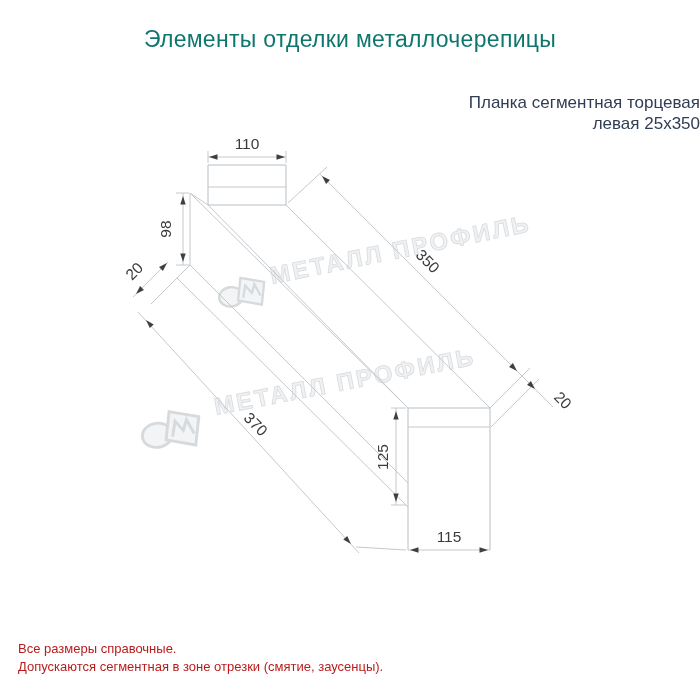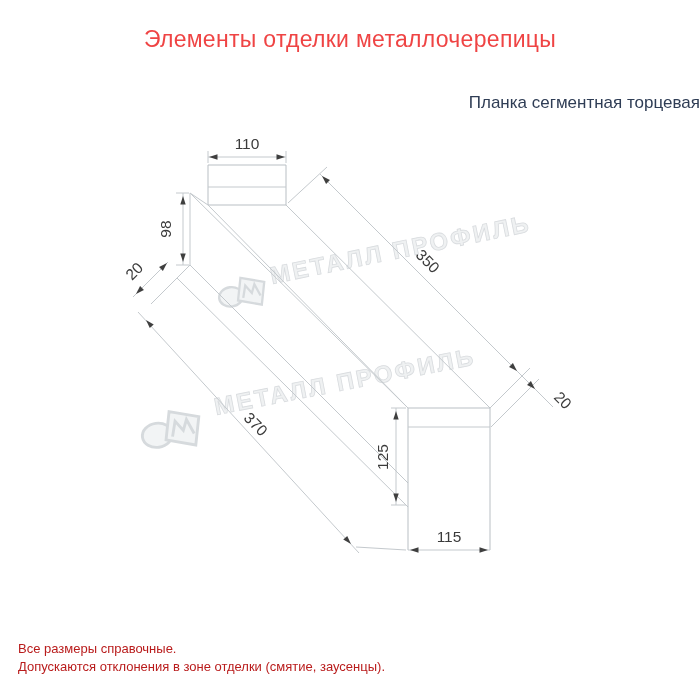--- a/index.html
+++ b/index.html
@@ -3,21 +3,21 @@
 <meta charset="utf-8">
 <style>
   html,body{margin:0;padding:0;}
   body{
     width:700px;height:700px;position:relative;overflow:hidden;
     background:#ffffff;
     font-family:"Liberation Sans", sans-serif;
   }
   .page-title{
     position:absolute;top:26px;left:0;width:700px;
-    text-align:center;font-size:23px;color:#ef4444;letter-spacing:.3px;
+    text-align:center;font-size:23px;color:#0f766e;letter-spacing:.3px;
   }
   .subtitle{
     position:absolute;top:92px;left:0;width:700px;
     text-align:right;font-size:17px;line-height:21px;color:#2f3d55;
   }
   .drawing{position:absolute;left:0;top:0;}
   .footer{
     position:absolute;left:18px;top:640px;
     font-size:13px;line-height:18px;color:#b91c1c;
   }
@@ -32,20 +32,21 @@
   }
   .wm-logo{stroke:#d6dadd;stroke-width:2.5;fill:#f2f4f5;}
 </style>
 </head>
 <body>
 
 <div class="page-title">Элементы отделки металлочерепицы</div>
 
 <div class="subtitle">
   <div>Планка сегментная торцевая</div>
+  <div>левая 25х350</div>
 </div>
 
 <svg class="drawing" width="700" height="700" viewBox="0 0 700 700">
   <defs>
     <path id="arr" d="M0,0 L-8.5,2.7 L-8.5,-2.7 Z"></path>
     <g id="mp-logo">
       <ellipse cx="-17" cy="4" rx="13" ry="10.5"></ellipse>
       <path d="M-4,-15 L21,-7 L15,17 L-10,9 Z"></path>
       <path d="M-4,7 L0,-6 L6,3 L10,-6 L15,7" fill="none"></path>
     </g>
@@ -131,14 +132,14 @@
   <g>
     <path class="dimline" d="M408,550 H490"></path>
     <use href="#arr" class="arr" transform="translate(410,550) rotate(180)"></use>
     <use href="#arr" class="arr" transform="translate(488,550)"></use>
     <text class="dimtext" text-anchor="middle" transform="translate(449,542)">115</text>
   </g>
 </svg>
 
 <div class="footer">
   <div>Все размеры справочные.</div>
-  <div>Допускаются отклонения в зоне отделки (смятие, заусенцы).</div>
+  <div>Допускаются сегментная в зоне отрезки (смятие, заусенцы).</div>
 </div>
 
 </body></html>

